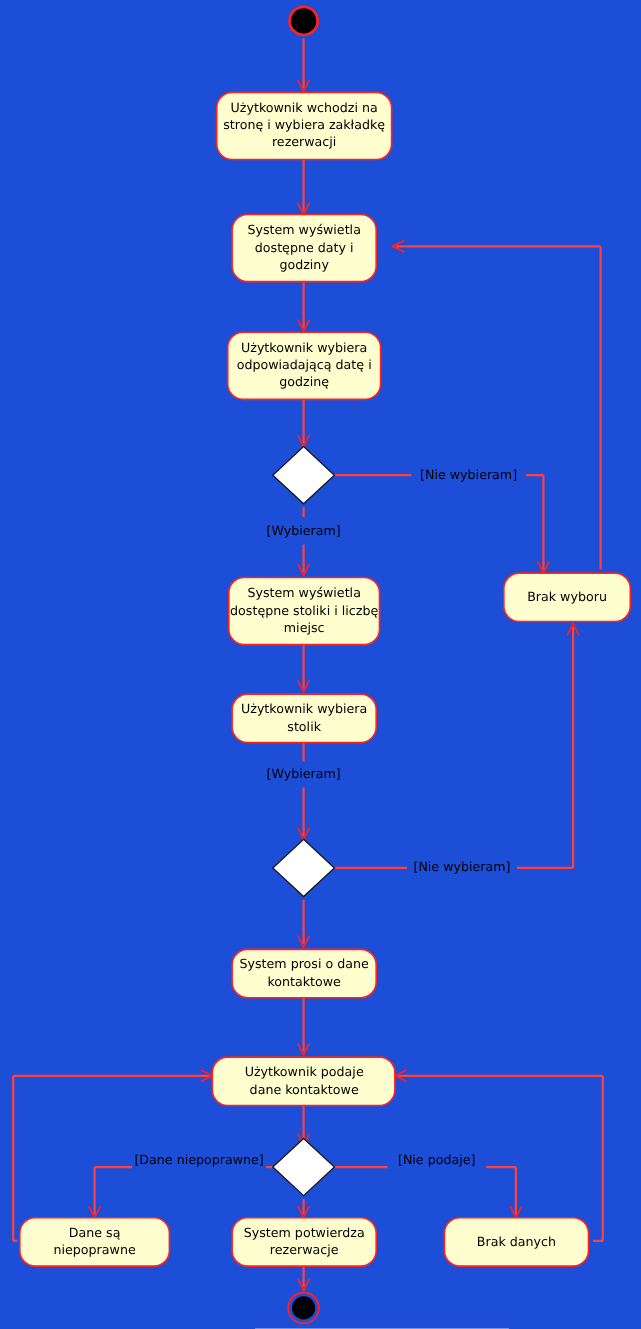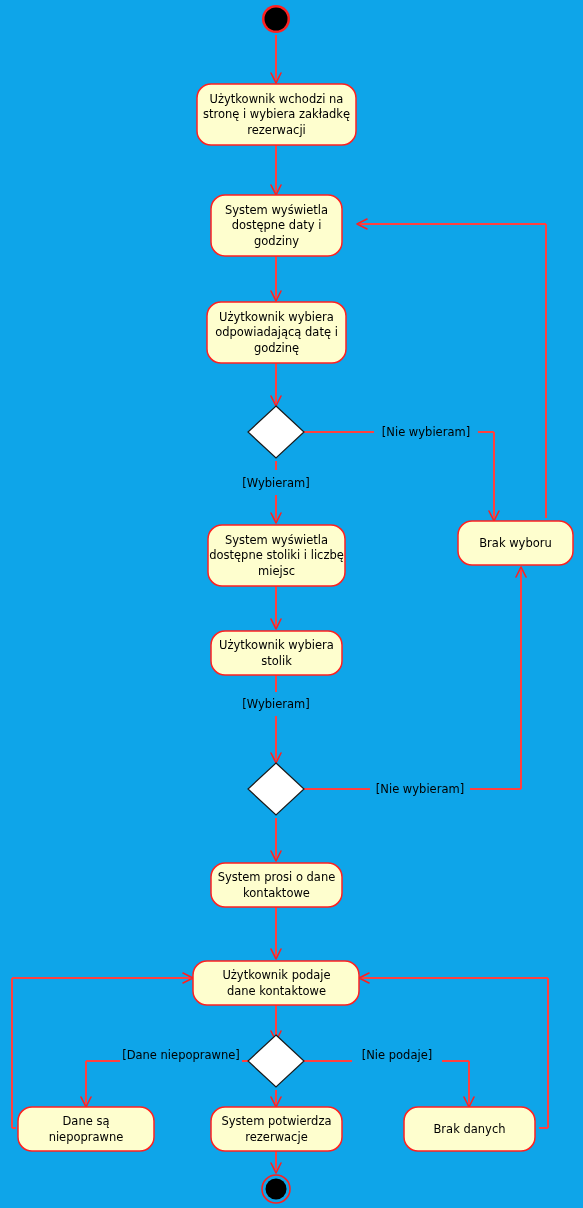--- a/index.html
+++ b/index.html
@@ -11,21 +11,21 @@
   body {
     width: 583px;
     height: 1208px;
     overflow: hidden;
     font-family: "DejaVu Sans", sans-serif;
   }
   #diagram-root {
     position: relative;
     width: 583px;
     height: 1208px;
-    background: #0ea5e9;
+    background: #1d4ed8;
     text-align: center;
   }
   svg#activity-diagram {
     display: block;
     width: 583px;
     height: 1208px;
   }
   .act-rect {
     fill: #FEFECE;
     stroke: #FF2020;

